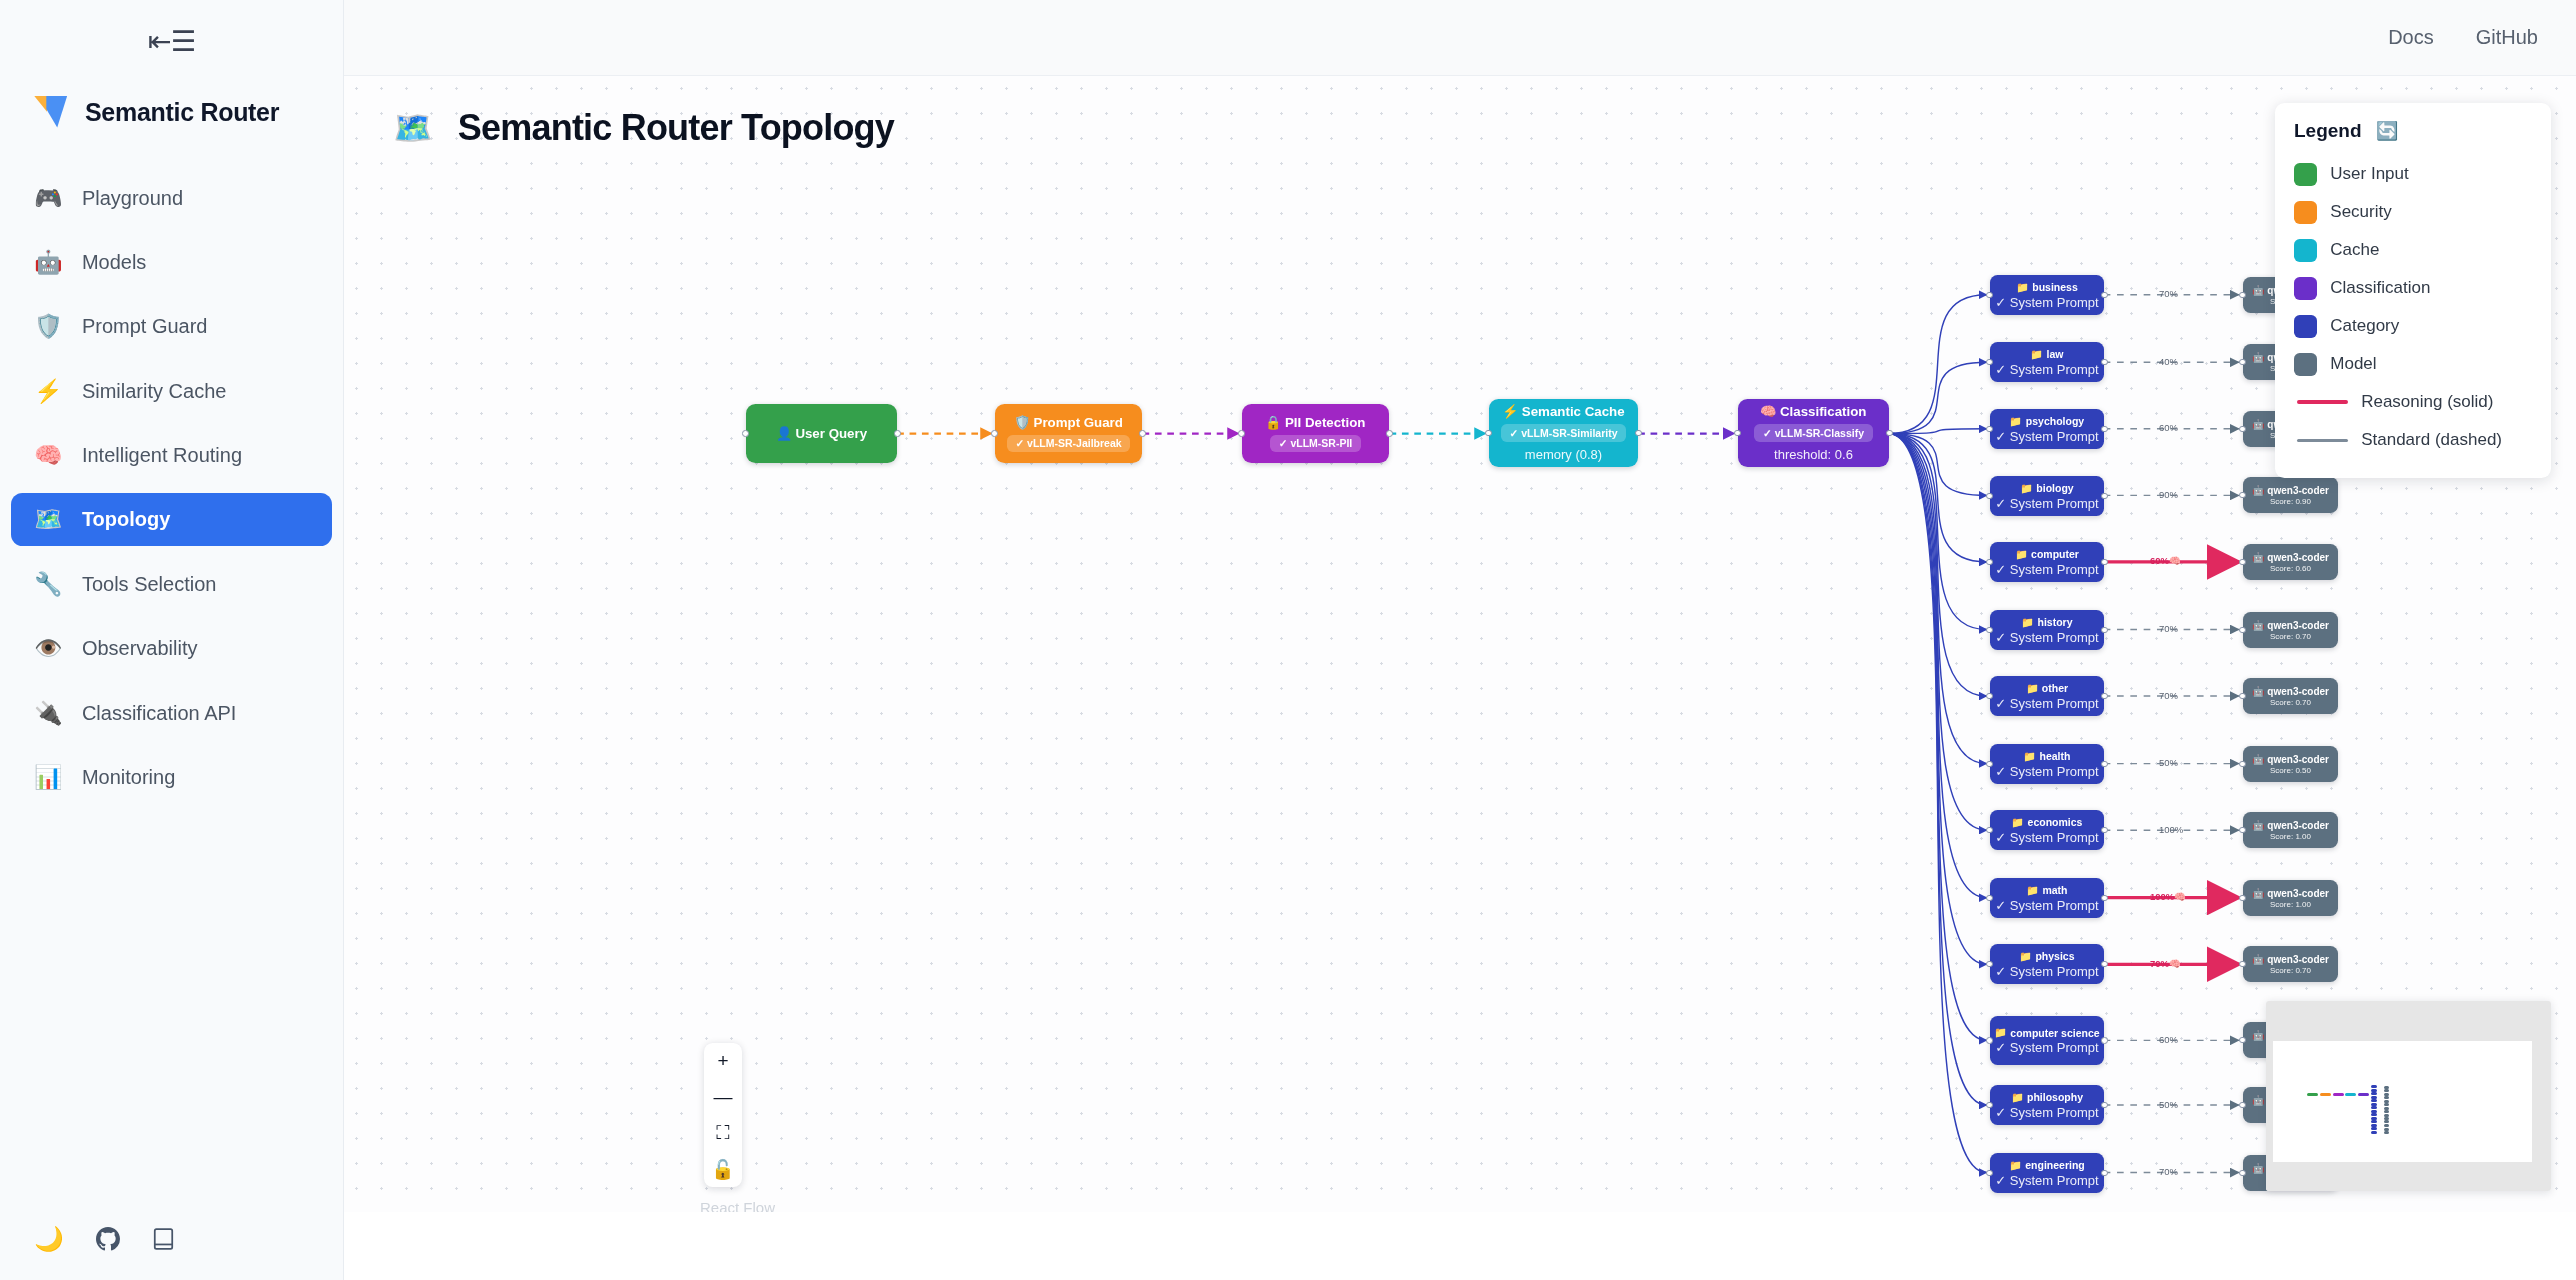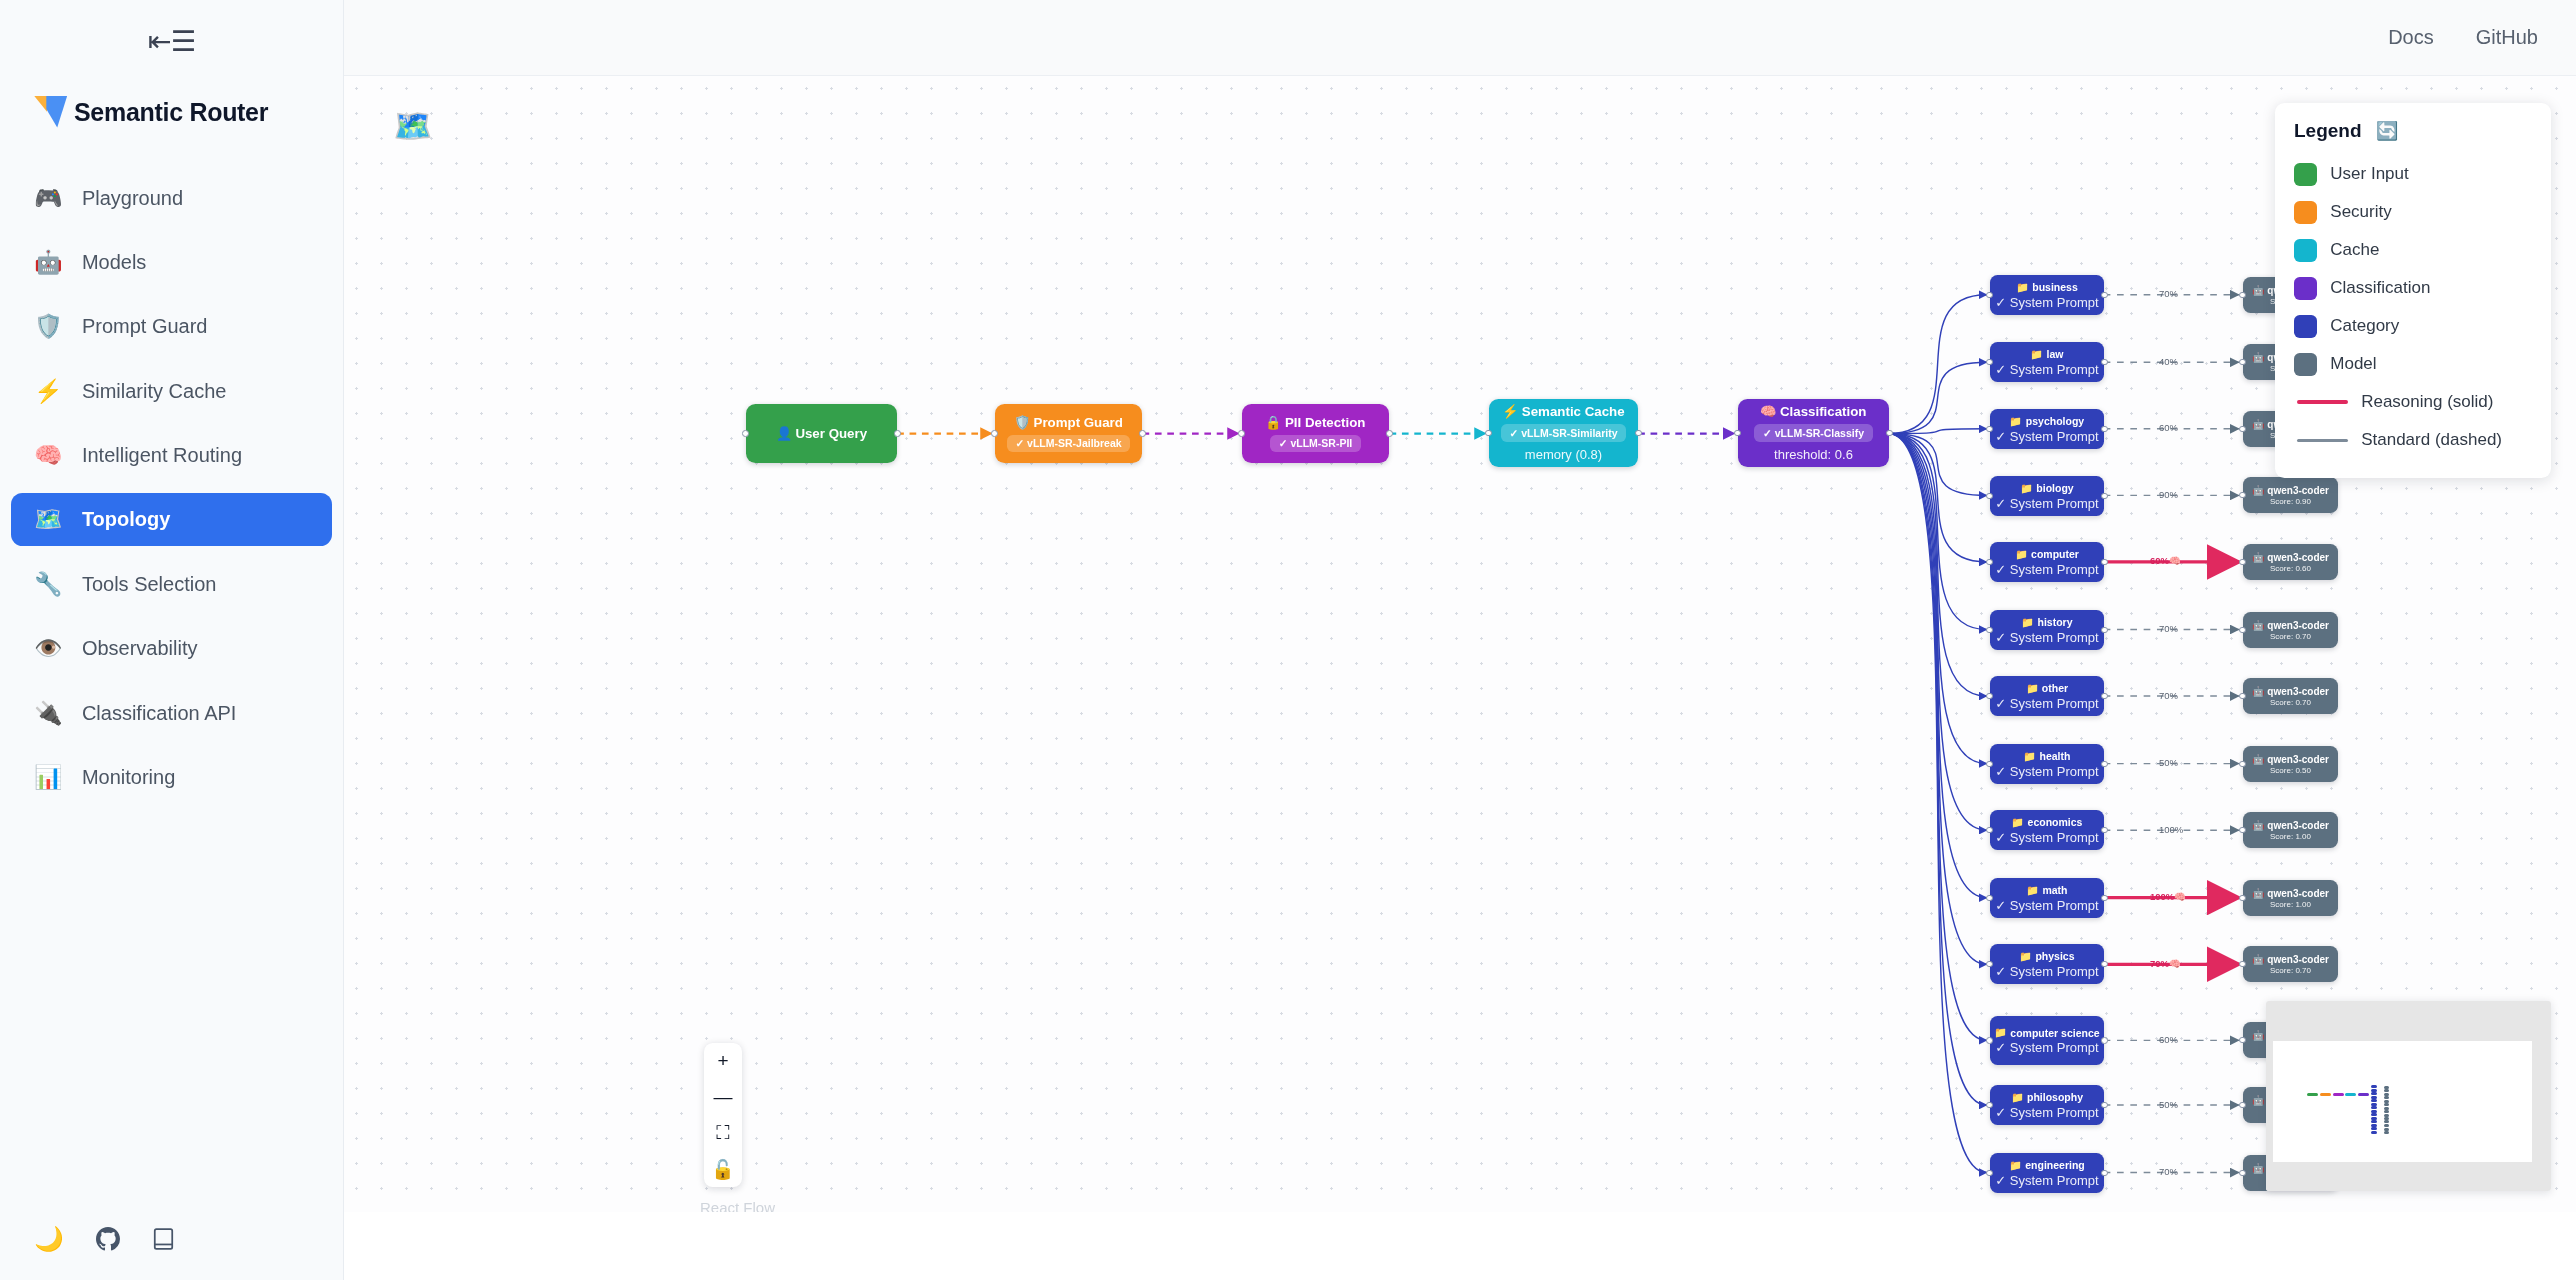--- a/index.html
+++ b/index.html
@@ -15,21 +15,21 @@
   
   .sidebar {
     width: 344px; height: 1280px; flex: 0 0 344px;
     background: #f8fafc; border-right: 1px solid #e8ecf1;
     position: relative;
   }
   .sb-collapse {
     height: 82px; display: flex; align-items: center; justify-content: center;
     font-size: 28.5px; color: #3b4252; letter-spacing: -1px; cursor: pointer;
   }
-  .sb-brand { display: flex; align-items: center; gap: 4px; padding: 0 32px 0 32px; height: 61px; }
+  .sb-brand { display: flex; align-items: center; gap: 15px; padding: 0 32px 0 32px; height: 61px; }
   .sb-logo { width: 38px; height: 34px; position: relative; flex: 0 0 38px; }
   .sb-logo .l { position: absolute; top: 0; width: 0; height: 0; }
   .sb-logo .l1 { left: 1.9px; border-left: 12.4px solid #fbb03b; border-right: 0 solid transparent; border-top: 0; width: 13.3px; height: 30px;
      background: #fbb03b; clip-path: polygon(0 0, 100% 0, 100% 55%, 0 0); border:0; }
   .sb-logo .l2 { left: 14.3px; width: 21px; height: 32px; background: #4a90f4;
      clip-path: polygon(0 0, 100% 0, 52% 100%, 0 42%); }
   .sb-title { font-size: 25px; font-weight: bold; color: #0f172a; letter-spacing: -0.3px; white-space: nowrap; }
 
   .sb-nav { margin-top: 28.5px; padding: 0 11.4px; }
   .sb-item {
@@ -224,20 +224,21 @@
     <header class="topbar">
       <a>Docs</a>
       <a>GitHub</a>
     </header>
 
     <div class="canvas">
       <div class="canvas-inner" id="canvas-inner">
 
         <div class="pagehead">
           <span class="ph-ico">🗺️</span>
+          <h1>Semantic Router Topology</h1>
         </div>
 
         <svg class="edges" id="edges" viewBox="0 0 2708 1266" width="2576" height="1204">
             <defs>
               <marker id="ar-o" markerWidth="6" markerHeight="6" refX="5.4" refY="3" orient="auto">
                 <path d="M0,0 L6,3 L0,6 Z" fill="#f68d1e"></path>
               </marker>
               <marker id="ar-p" markerWidth="6" markerHeight="6" refX="5.4" refY="3" orient="auto">
                 <path d="M0,0 L6,3 L0,6 Z" fill="#a026c4"></path>
               </marker>

